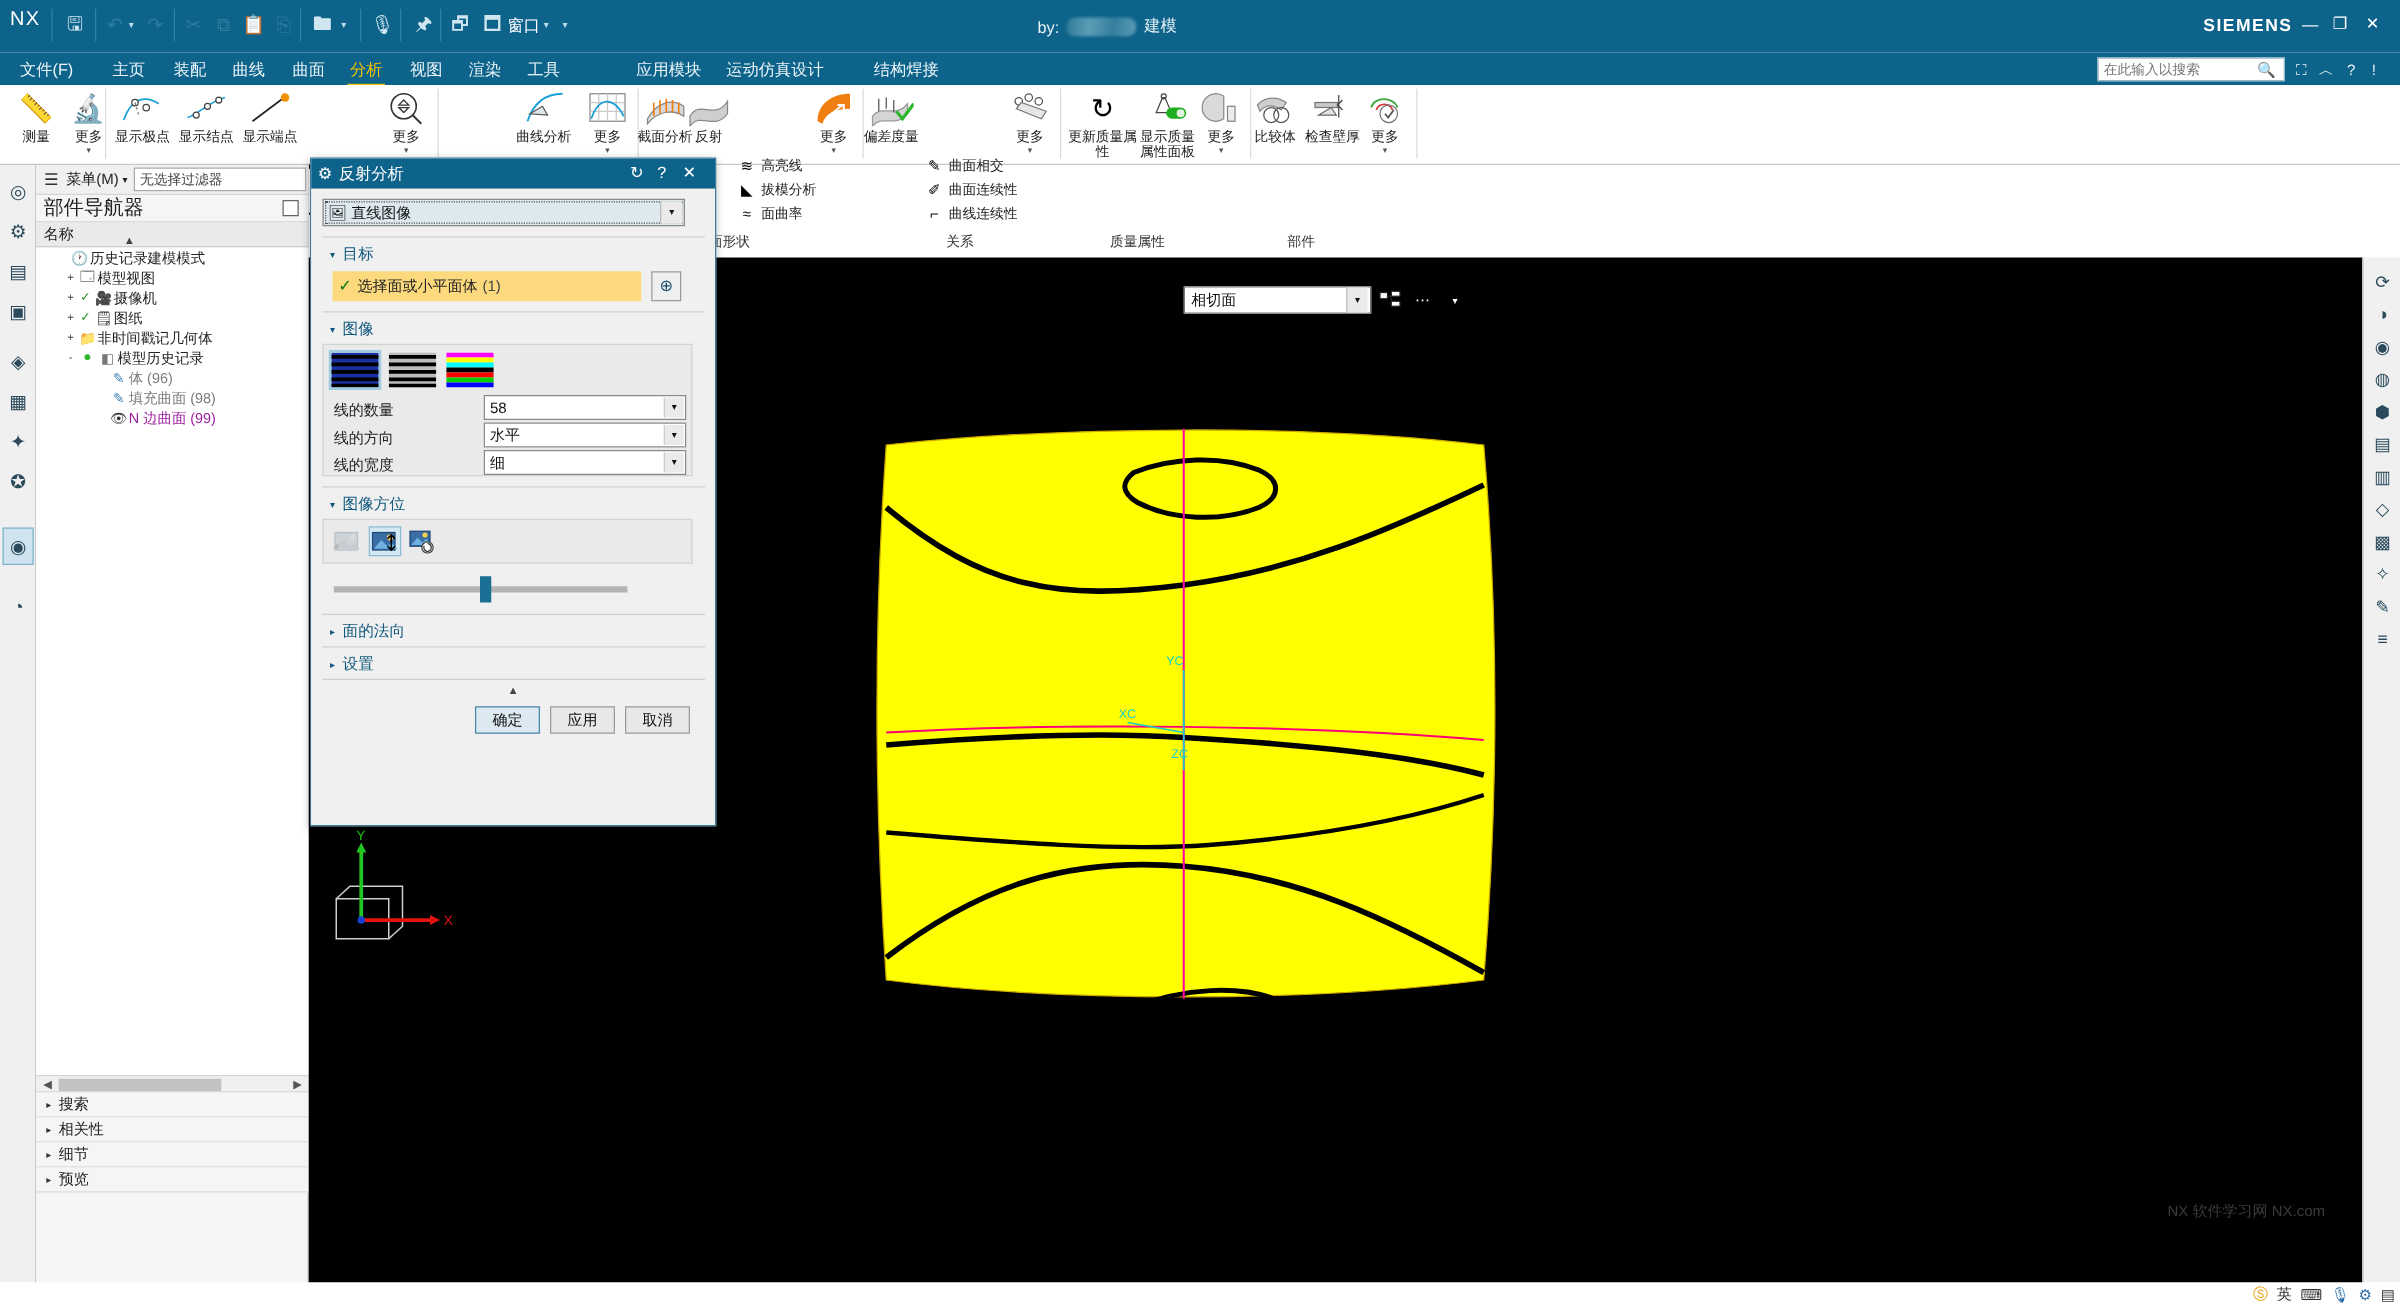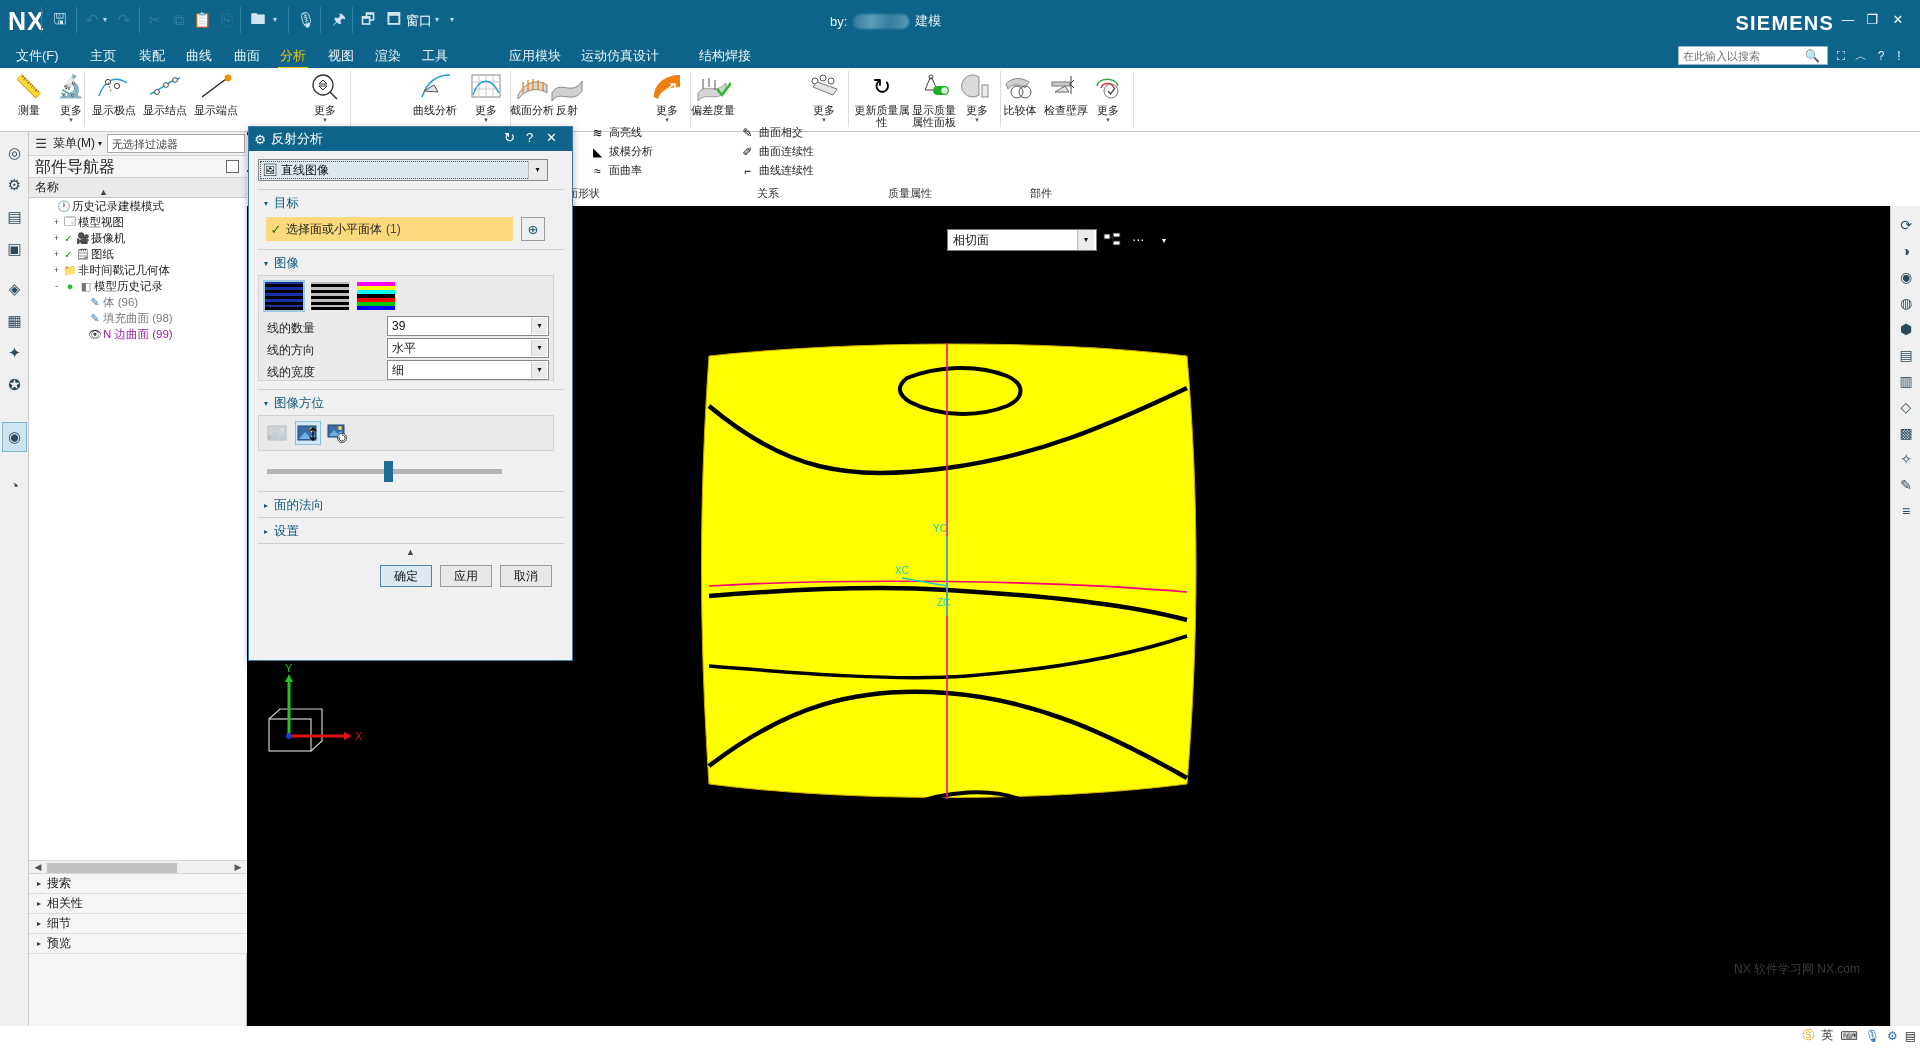--- a/index.html
+++ b/index.html
@@ -13,21 +13,21 @@
   }
   #app { position: relative; width: 1920px; height: 1048px; }
 
   
   .titlebar {
     position: absolute; left: 0; top: 0; width: 1920px; height: 42px;
     background: #0d638a; color: #fff;
   }
   .nx-logo {
     position: absolute; left: 8px; top: 7px;
-    font-size: 25px; font-weight: bold; letter-spacing: 1px; color:#fff;
+    font-size: 16px; font-weight: normal; letter-spacing: 1px; color:#fff;
   }
   .tb-sep { position:absolute; top:7px; width:1px; height:26px; background:#2f83a8; }
   .tb-icon {
     position: absolute; top: 8px; width: 24px; height: 24px;
     display:flex; align-items:center; justify-content:center;
     color:#cfe6f0; font-size:15px; cursor:pointer;
   }
   .tb-icon.dim { color:#2f7fa0; }
   .tb-caret { position:absolute; top:15px; font-size:8px; color:#bcdcea; cursor:pointer;}
   .tb-windowlabel { position:absolute; top:12px; font-size:13px; color:#fff; cursor:pointer;}
@@ -35,21 +35,21 @@
     position:absolute; left:830px; top:10px; height:22px;
     display:flex; align-items:center; gap:6px; font-size:13px; color:#e6f2f7;
   }
   .blurblock {
     width:56px; height:15px; border-radius:7px;
     background: linear-gradient(100deg,#2d7898,#5c9db6,#347e9d,#5b9cb5);
     filter: blur(1.2px);
   }
   .siemens {
     position:absolute; right:86px; top:12px;
-    font-size:20px; font-weight:bold; letter-spacing:1.2px; color:#fff;
+    font-size:14px; font-weight:bold; letter-spacing:1.2px; color:#fff;
   }
   .wbtn {
     position:absolute; top:8px; width:24px; height:22px; color:#fff;
     display:flex; align-items:center; justify-content:center; font-size:13px; cursor:pointer;
   }
 
   
   .menubar {
     position: absolute; left:0; top:42px; width:1920px; height:26px;
     background:#0d638a;
@@ -842,21 +842,21 @@
               <rect y="8" width="38" height="4" fill="#00ffff"></rect>
               <rect y="12" width="38" height="4" fill="#000000"></rect>
               <rect y="16" width="38" height="4" fill="#ff0000"></rect>
               <rect y="20" width="38" height="4" fill="#00cc00"></rect>
               <rect y="24" width="38" height="4" fill="#0000ff"></rect>
             </svg>
         </div>
 
         <div class="frm-lbl" style="left:8px;top:44px;">线的数量</div>
         <div class="frm-combo" style="left:128px;top:40px;width:162px;">
-          <span>39</span>
+          <span>58</span>
           <span class="ca">▾</span>
         </div>
         <div class="frm-lbl" style="left:8px;top:66px;">线的方向</div>
         <div class="frm-combo" style="left:128px;top:62px;width:162px;">
           <span>水平</span>
           <span class="ca">▾</span>
         </div>
         <div class="frm-lbl" style="left:8px;top:88px;">线的宽度</div>
         <div class="frm-combo" style="left:128px;top:84px;width:162px;">
           <span>细</span>

